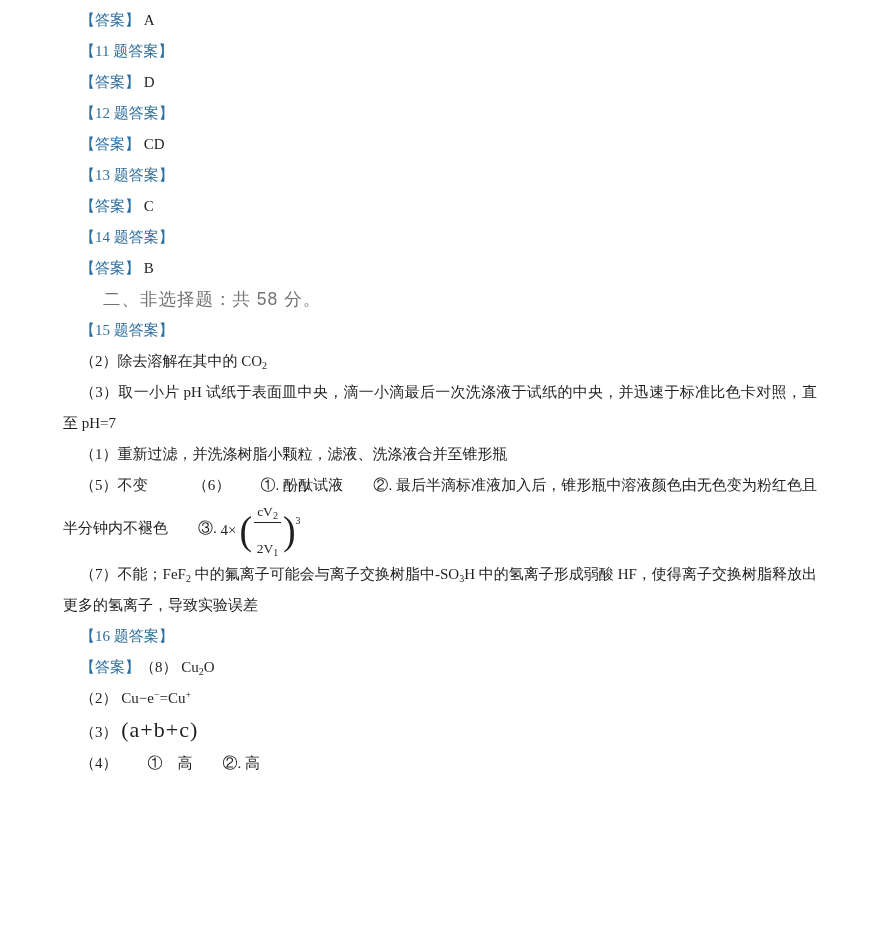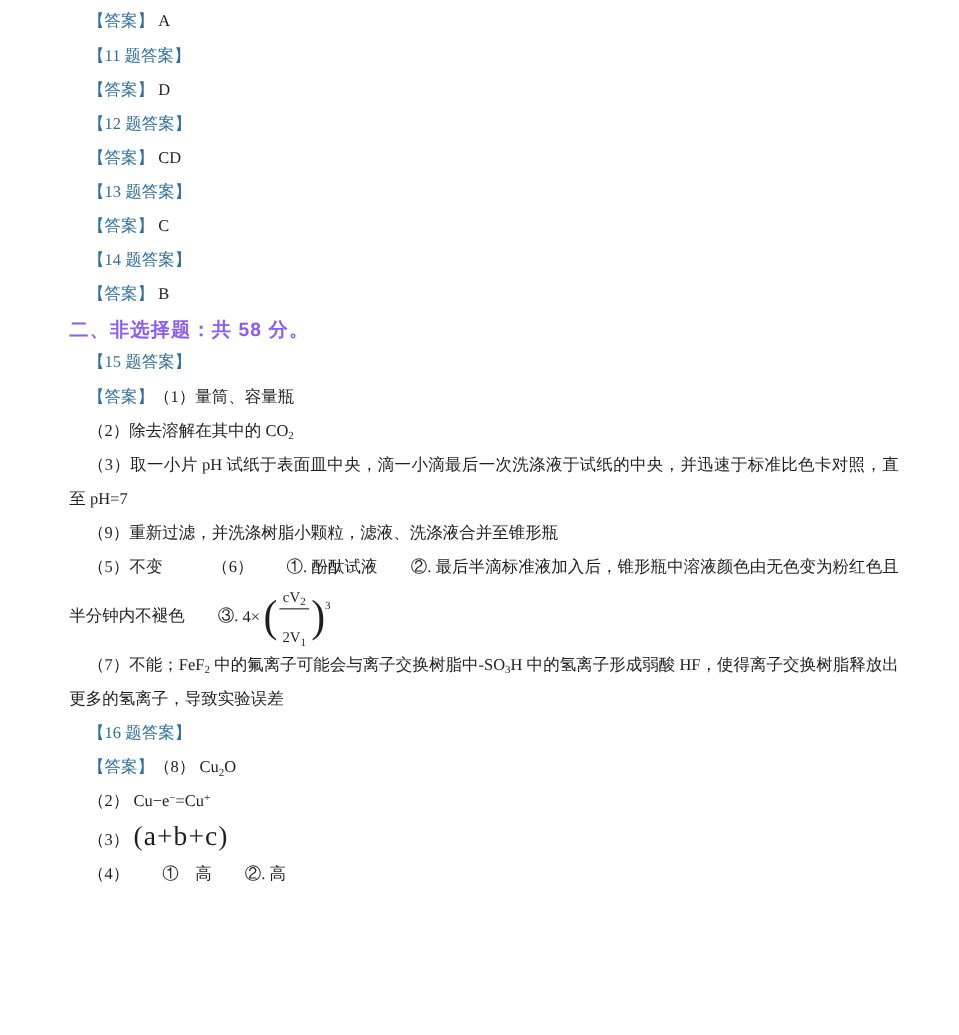--- a/index.html
+++ b/index.html
@@ -16,32 +16,33 @@
     font-size:15px;
     color:#1f1f1f;
   }
   .line{
     line-height:31px;
     text-indent:17px;
     text-align:justify;
   }
   .section-header{
     font-family:"Liberation Sans","DejaVu Sans",sans-serif;
-    font-weight:bold;
+    font-weight:normal;
     font-size:17.5px;
     text-indent:0;
     line-height:31px;
     letter-spacing:1px;
-    color:#8b5cf6;
+    color:#737373;
+    margin-left:40px;
   }
   .q-label, .blue-label{ color:#2e6f9f; }
   sub,sup{ font-size:10px; line-height:0; }
   sub{ vertical-align:-3px; }
   sup{ vertical-align:5px; }
-  .math-large{ font-size:25px; letter-spacing:1px; }
+  .math-large{ font-size:22px; letter-spacing:1px; }
   
   .frac-expr{
     display:inline-flex;
     align-items:center;
     vertical-align:middle;
     text-indent:0;
     margin:2px 0;
   }
   .frac-pre{ margin-right:3px; }
   .big-paren{
@@ -76,24 +77,23 @@
       <div class="line q-label">【11 题答案】</div>
       <div class="line answer-line"><span class="blue-label">【答案】</span><span> D</span></div>
       <div class="line q-label">【12 题答案】</div>
       <div class="line answer-line"><span class="blue-label">【答案】</span><span> CD</span></div>
       <div class="line q-label">【13 题答案】</div>
       <div class="line answer-line"><span class="blue-label">【答案】</span><span> C</span></div>
       <div class="line q-label">【14 题答案】</div>
       <div class="line answer-line"><span class="blue-label">【答案】</span><span> B</span></div>
       <div class="line section-header">二、非选择题：共 58 分。</div>
       <div class="line q-label">【15 题答案】</div>
-      <div class="line answer-line"><span class="blue-label">【答案】</span><span>（1）量筒、容量瓶</span></div>
       <div class="line paragraph"><span>（2）除去溶解在其中的 CO</span><sub>2</sub></div>
       <div class="line paragraph"><span>（3）取一小片 pH 试纸于表面皿中央，滴一小滴最后一次洗涤液于试纸的中央，并迅速于标准比色卡对照，直至 pH=7</span></div>
-      <div class="line paragraph"><span>（9）重新过滤，并洗涤树脂小颗粒，滤液、洗涤液合并至锥形瓶</span></div>
+      <div class="line paragraph"><span>（1）重新过滤，并洗涤树脂小颗粒，滤液、洗涤液合并至锥形瓶</span></div>
       <div class="line paragraph"><span>（5）不变　　　（6）　　①. 酚酞试液　　②. 最后半滴标准液加入后，锥形瓶中溶液颜色由无色变为粉红色且半分钟内不褪色　　③. </span><span class="frac-expr">
           <span class="frac-pre">4×</span>
           <span class="big-paren">(</span>
           <span class="frac">
             <span class="num"><span>cV</span><sub>2</sub></span>
             <span class="den"><span>2V</span><sub>1</sub></span>
           </span>
           <span class="big-paren">)</span>
           <span class="power">3</span>
         </span></div>

